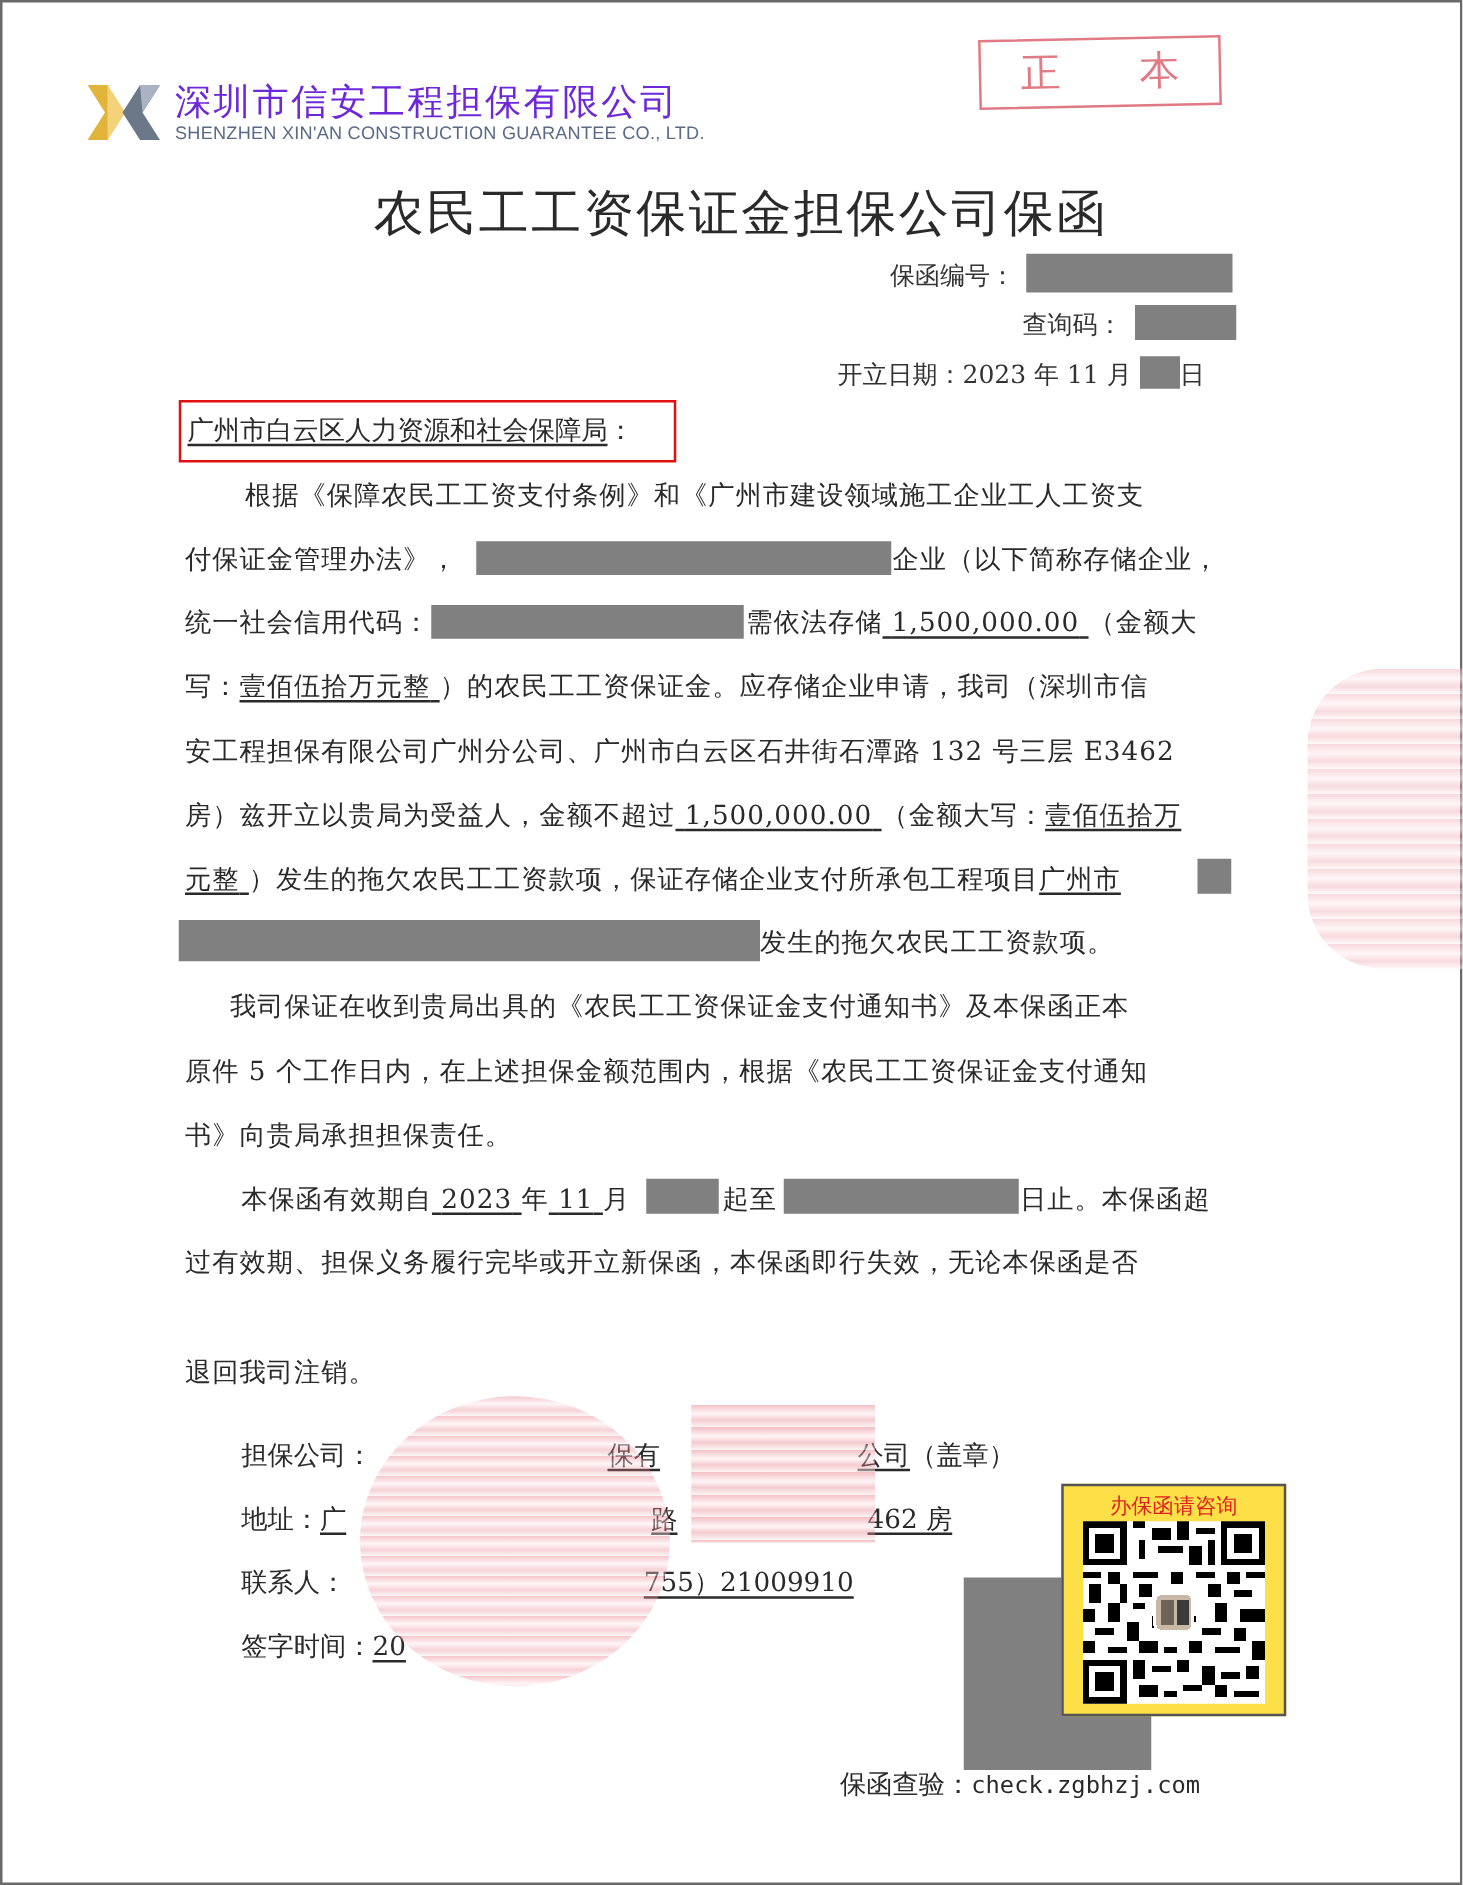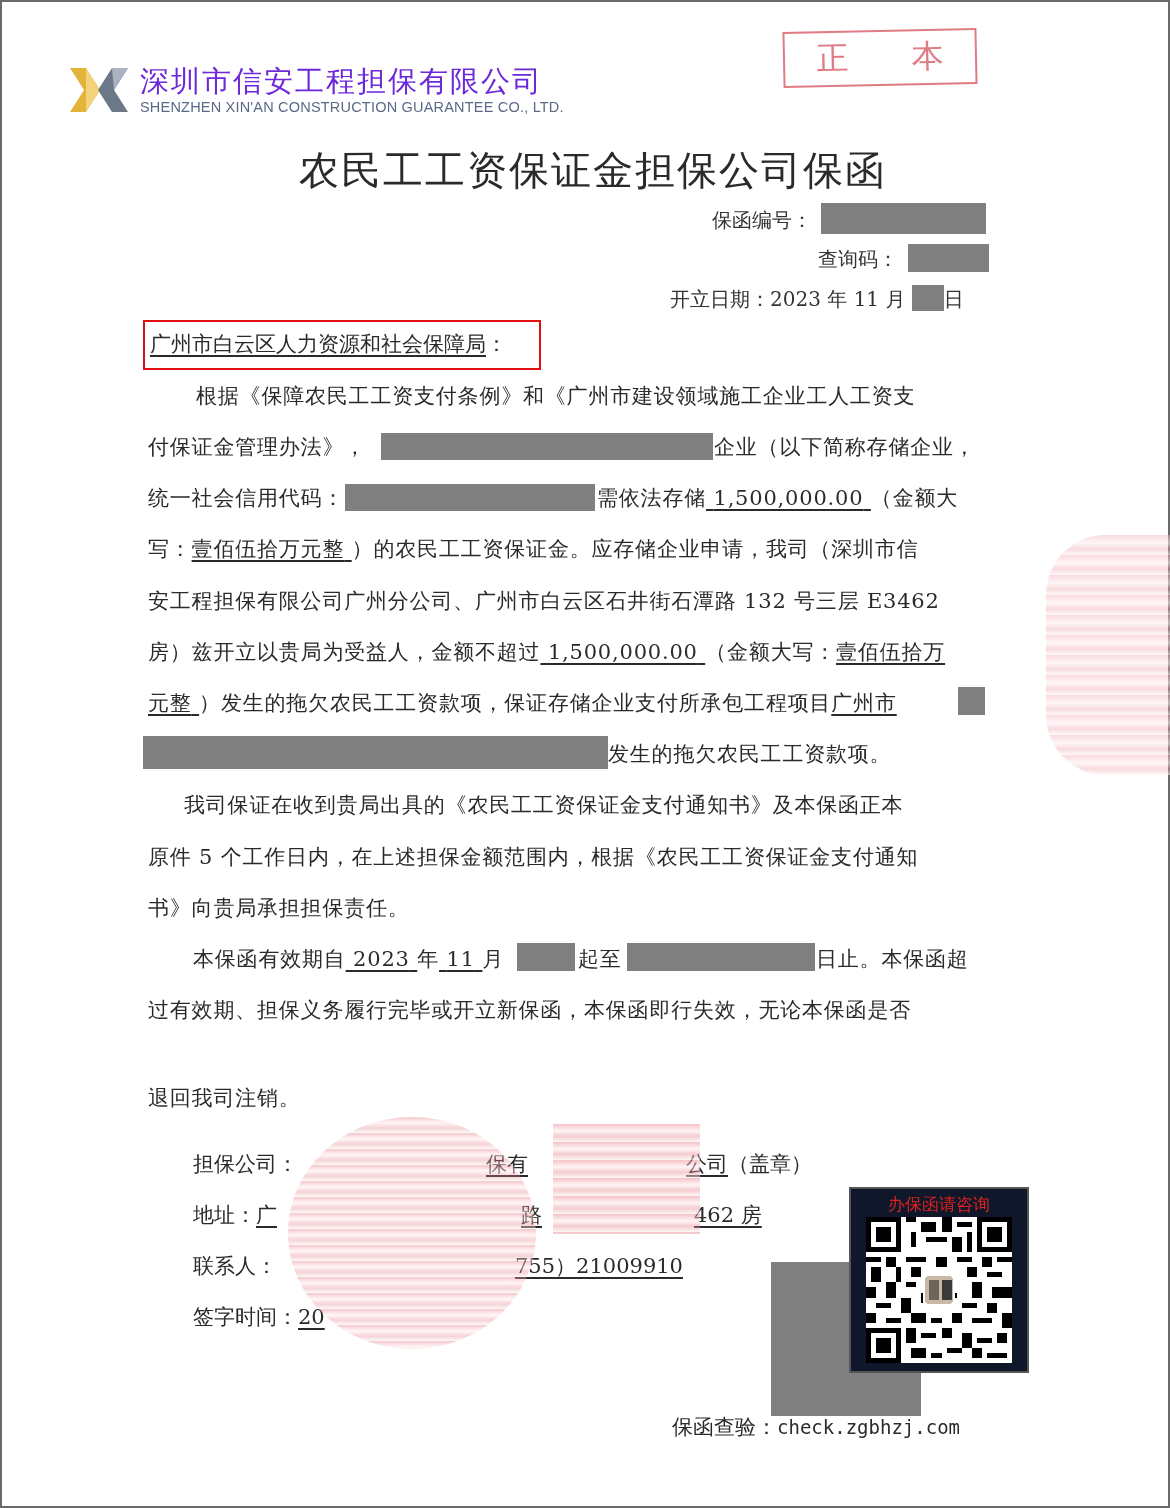--- a/index.html
+++ b/index.html
@@ -21,21 +21,21 @@
   .line { position:absolute; left:148px; font-size:21px; white-space:nowrap; color:#2a2a2a; letter-spacing:0.8px; }
   .u { text-decoration:underline; text-underline-offset:4px; }
   .addressee-box { left:143px; top:320px; width:394px; height:46px; border:2px solid #e01010; }
   .sig { position:absolute; left:193px; font-size:21px; white-space:nowrap; color:#2a2a2a; }
   .blur-circle { left:288px; top:1117px; width:248px; height:232px; border-radius:50%;
      background:repeating-linear-gradient(180deg, rgba(230,120,130,0.45) 0px, rgba(255,235,238,0.5) 6px, rgba(225,110,120,0.35) 11px, rgba(245,245,245,0.55) 16px); opacity:0.9; }
   .blur-rect { left:553px; top:1124px; width:147px; height:110px;
      background:repeating-linear-gradient(180deg, rgba(230,120,130,0.45) 0px, rgba(255,235,238,0.5) 7px, rgba(225,110,120,0.35) 12px, rgba(250,240,240,0.6) 18px); }
   .blur-edge { left:1046px; top:535px; width:124px; height:240px; border-radius:60px 0 0 60px;
      background:repeating-linear-gradient(180deg, rgba(240,170,180,0.45) 0px, rgba(255,240,242,0.6) 8px, rgba(235,150,160,0.35) 14px, rgba(255,245,246,0.6) 20px); }
-  .qr-box { left:849px; top:1187px; width:176px; height:182px; border:2px solid #555; background:#0f172a; }
+  .qr-box { left:849px; top:1187px; width:176px; height:182px; border:2px solid #555; background:#fde047; }
   .qr-title { position:absolute; left:0; right:0; top:4px; text-align:center; color:#e02020; font-family:"DejaVu Sans","Liberation Sans",sans-serif; font-size:17px; }
   .qr-code { position:absolute; left:10px; top:28px; width:156px; height:146px; }
   .check { left:672px; top:1413px; font-size:21px; white-space:nowrap; color:#2a2a2a; }
 </style>
 </head>
 <body>
 
 <div class="frame"></div>
 
 <svg class="abs logo-mark" viewBox="0 0 58 48">

